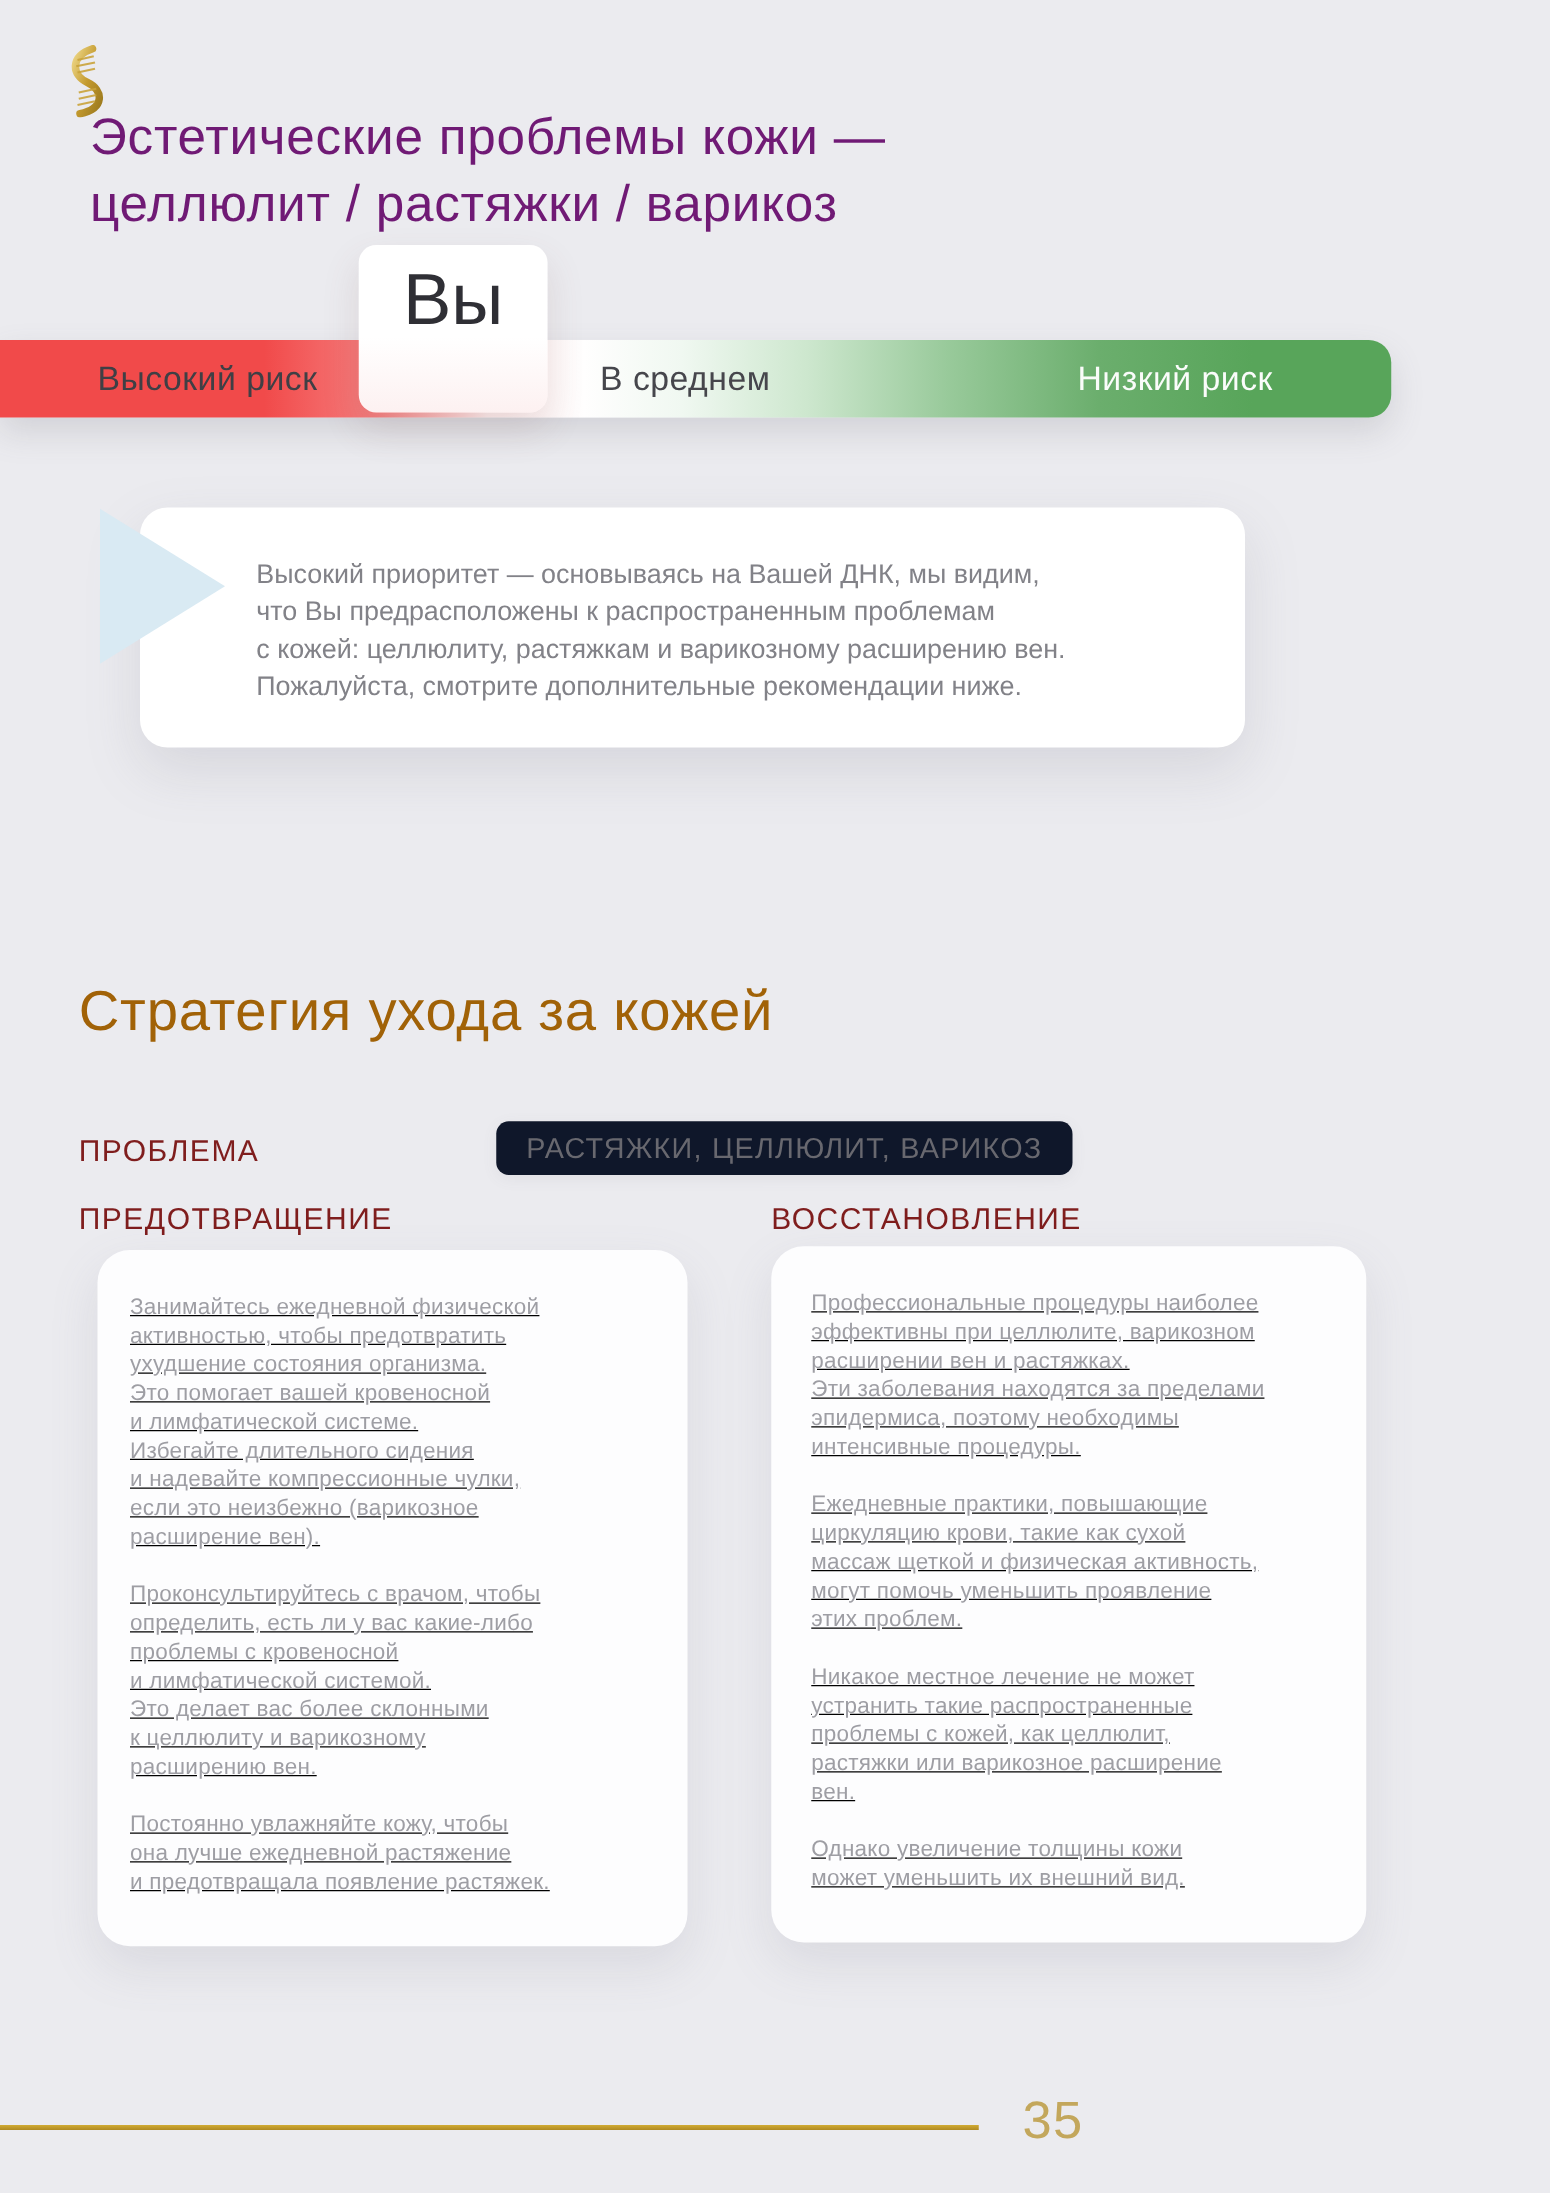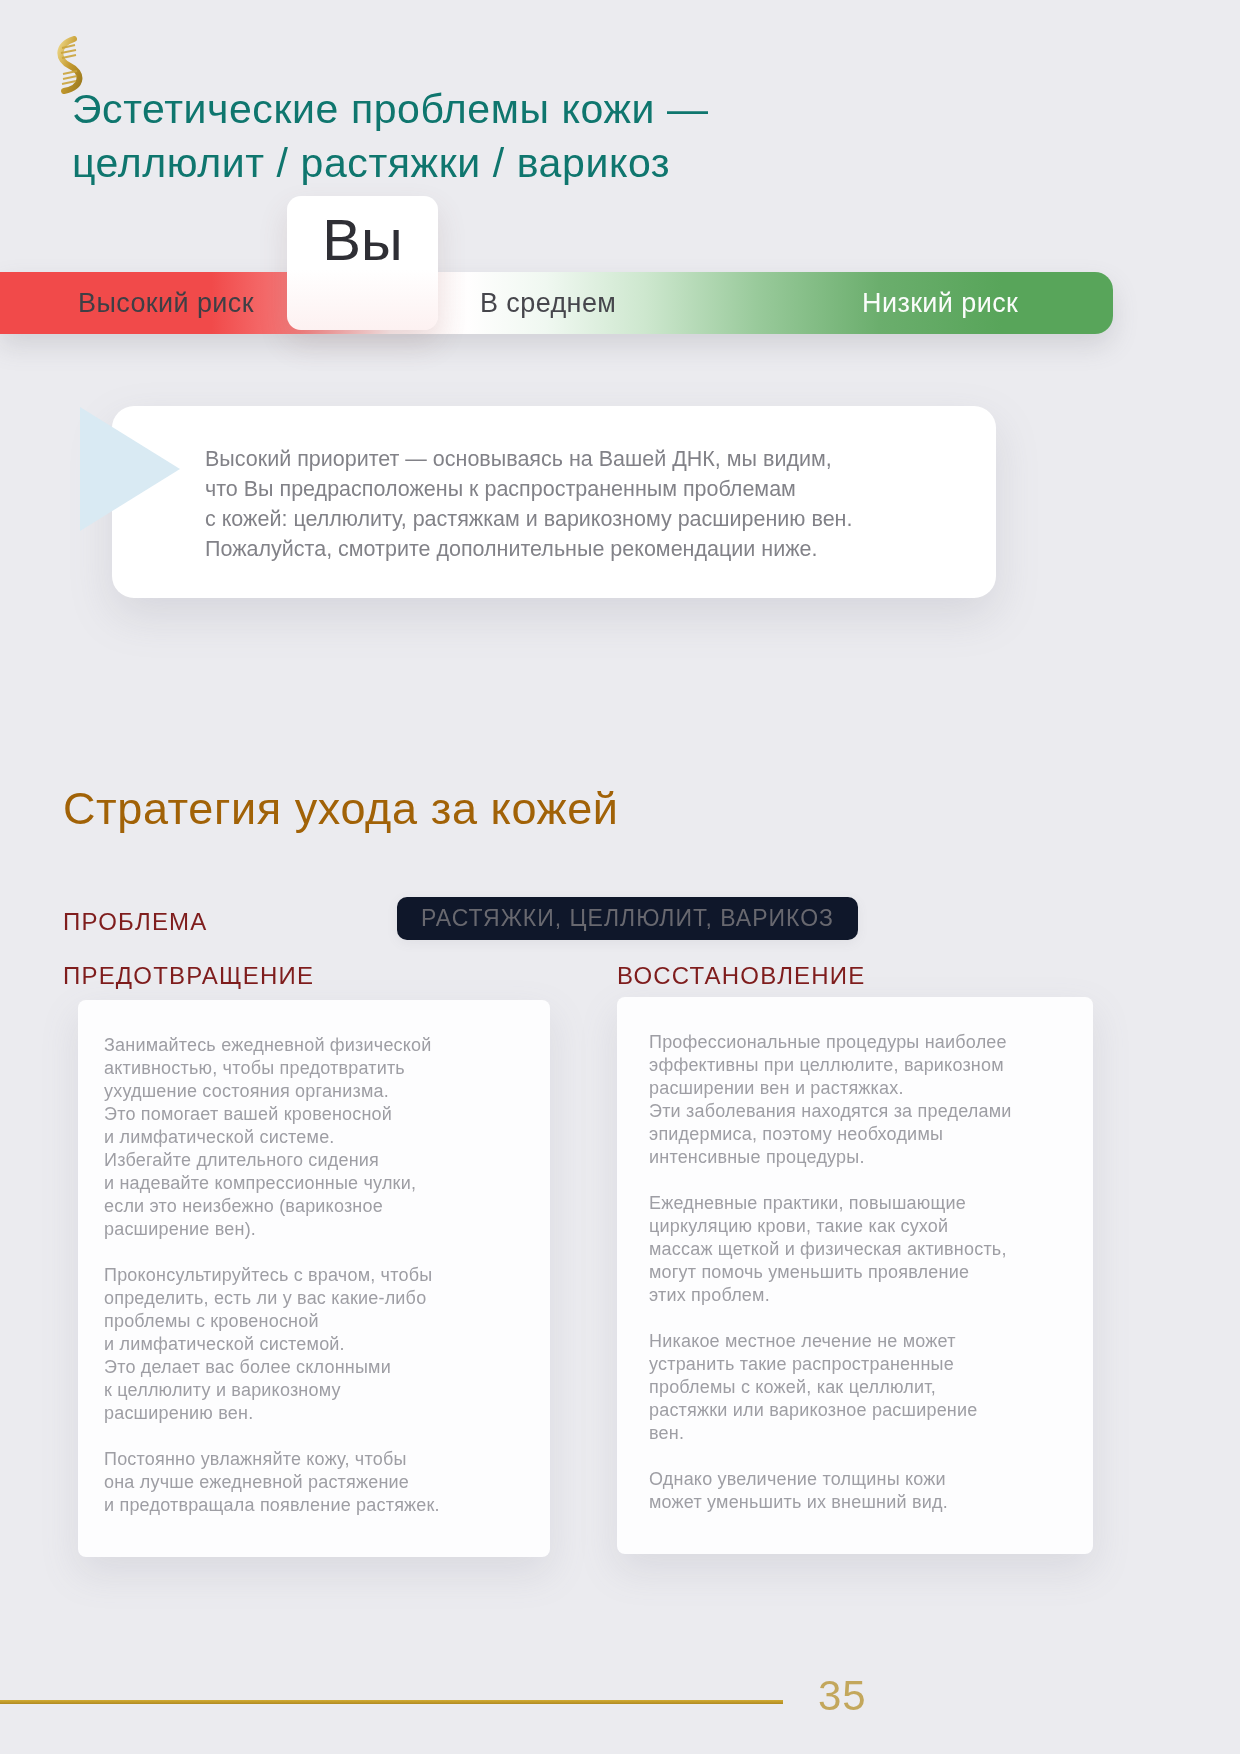--- a/index.html
+++ b/index.html
@@ -3,21 +3,21 @@
 <meta charset="utf-8">
 <style>
   html,body{margin:0;padding:0;}
   body{width:1240px;height:1754px;background:#ebebef;font-family:"Liberation Sans",sans-serif;position:relative;overflow:hidden;}
   .page{position:absolute;inset:0;}
 
   
   .logo{position:absolute;left:50px;top:36px;width:38px;height:58px;}
 
   
-  .main-title{position:absolute;left:72px;top:82px;font-size:41px;font-weight:300;color:#0f766e;line-height:1.32;letter-spacing:0.6px;}
+  .main-title{position:absolute;left:72px;top:82px;font-size:41px;font-weight:300;color:#701a75;line-height:1.32;letter-spacing:0.6px;}
 
   
   .you-marker{position:absolute;left:287px;top:196px;width:151px;height:134px;border-radius:14px;
     background:linear-gradient(180deg,#ffffff 0%,#ffffff 55%,#fdf1f1 100%);
     box-shadow:0 14px 30px rgba(120,80,80,0.14);z-index:3;text-align:center;}
   .you-marker .you-text{display:block;margin-top:12px;font-size:58px;font-weight:200;color:#2f2f35;line-height:1.1;}
 
   
   .risk-bar{position:absolute;left:0;top:272px;width:1113px;height:62px;border-radius:0 18px 18px 0;z-index:2;
     background:linear-gradient(90deg,#f14a4a 0%,#f14a4a 19%,#f67e7e 27%,#fcebeb 35%,#fffefe 42%,#f0f8f1 49%,#cde7ce 58%,#99ca9b 68%,#6bae6d 79%,#58a55a 90%,#58a55a 100%);
@@ -37,21 +37,21 @@
   
   .strategy-title{position:absolute;left:63px;top:783px;font-size:45px;font-weight:300;color:#a16207;letter-spacing:0.6px;}
   .col-label{position:absolute;font-size:24px;font-weight:400;color:#7f1d1d;letter-spacing:1.2px;}
   .problem-label{left:63px;top:908px;}
   .prevention-label{left:63px;top:962px;}
   .restoration-label{left:617px;top:962px;}
   .problem-badge{position:absolute;left:397px;top:897px;padding:8px 24px;background:#0f172a;border-radius:10px;
     font-size:23px;color:#68686f;letter-spacing:1px;box-shadow:0 3px 12px rgba(100,100,120,0.08);}
 
   
-  .card{position:absolute;background:#fdfdfe;border-radius:8px;box-shadow:0 16px 38px rgba(120,120,140,0.15);}
+  .card{position:absolute;background:#fdfdfe;border-radius:26px;box-shadow:0 16px 38px rgba(120,120,140,0.15);text-decoration:underline;}
   .card.prevention{left:78px;top:1000px;width:472px;}
   .card.restoration{left:617px;top:997px;width:476px;}
   .card-inner{padding:34px 24px 40px 26px;font-size:18px;line-height:23px;color:#9e9ea4;letter-spacing:0.2px;}
   .card.restoration .card-inner{padding-left:32px;}
   .para{white-space:pre-line;margin:0 0 23px 0;}
   .para:last-child{margin-bottom:0;}
 
   
   .footer-line{position:absolute;left:0;top:1700px;width:783px;height:4px;
     background:linear-gradient(180deg,#d1ab33 0%,#b08a22 100%);}

